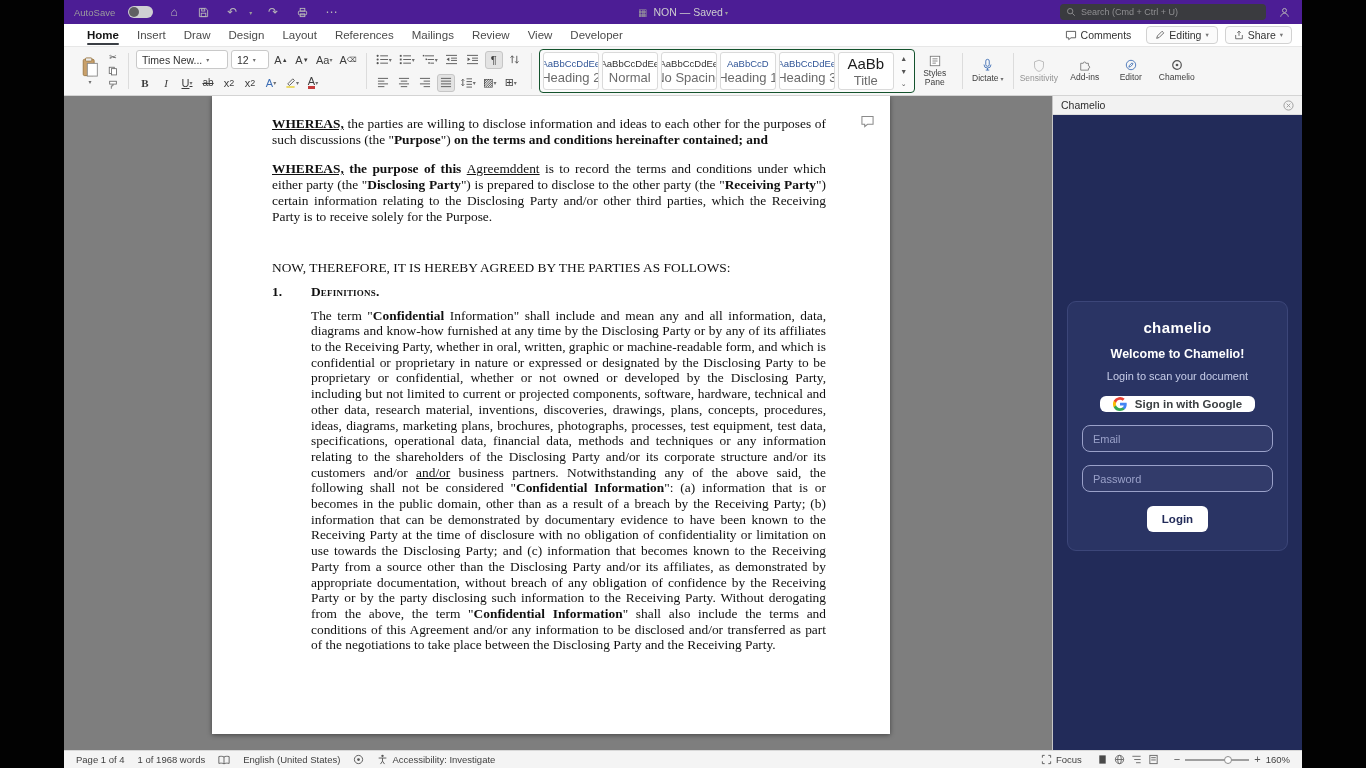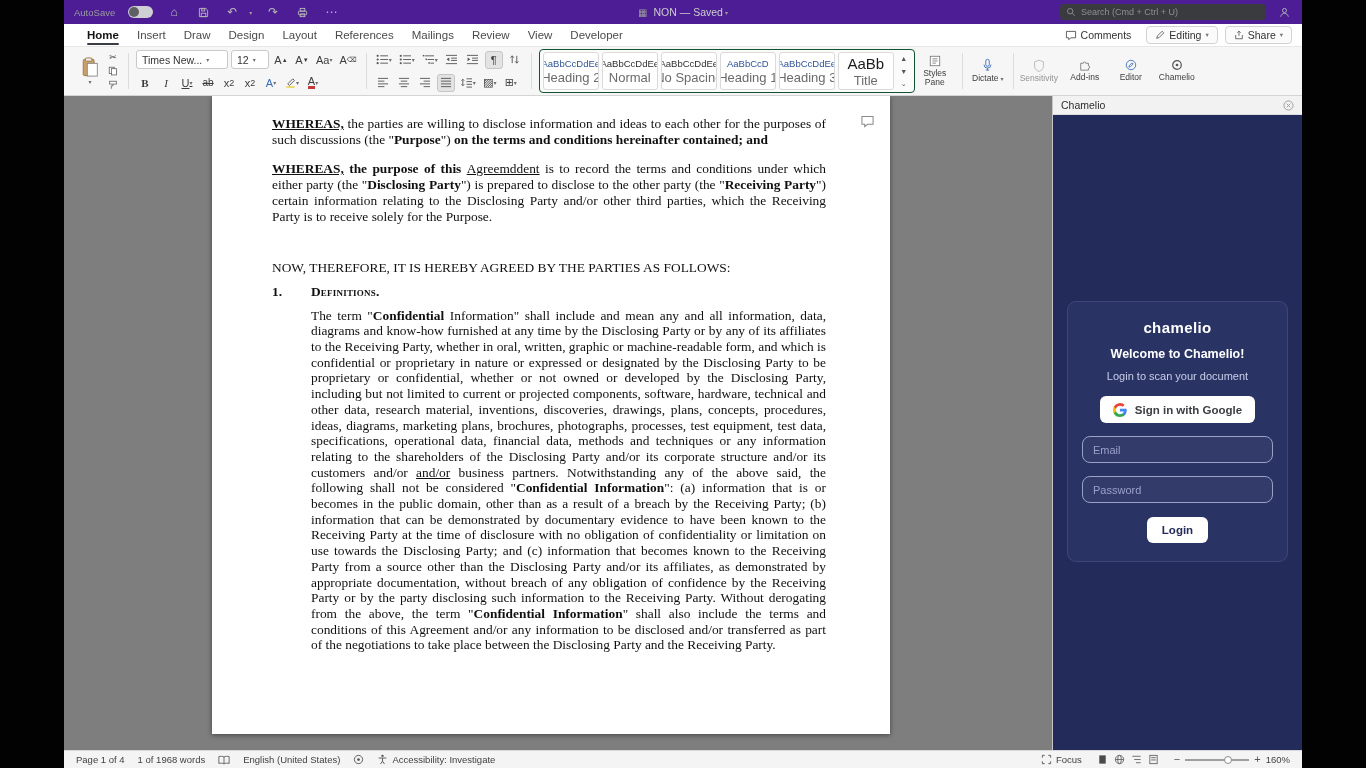--- a/index.html
+++ b/index.html
@@ -87,21 +87,21 @@
 
   
   .side-panel { flex:0 0 250px; display:flex; flex-direction:column; border-left:1px solid #c6c6c6; background:#fff; }
   .panel-header { flex:0 0 19px; background:#f2f2f2; border-bottom:1px solid #ddd; display:flex; align-items:center; padding:0 8px; font-size:10.5px; color:#2e2e2e; }
   .panel-close { margin-left:auto; cursor:pointer; display:flex; }
   .panel-body { flex:1; background:#222b59; position:relative; }
   .login-card { position:absolute; left:14px; right:14px; top:186px; background:#2a3464; border:1px solid #3c4679; border-radius:9px; padding:17px 14px 18px; display:flex; flex-direction:column; align-items:center; }
   .logo { color:#fff; font-size:15px; font-weight:700; letter-spacing:.4px; }
   .welcome { color:#fff; font-size:12.5px; font-weight:700; margin-top:11px; }
   .subtitle { color:#c7cde8; font-size:11px; margin-top:9px; }
-  .gbtn { margin-top:14px; height:27px; background:#fff; border:0; border-radius:6px; display:flex; align-items:center; gap:8px; padding:0 13px; font-size:11.5px; font-weight:700; color:#3c4043; cursor:pointer; font-family:inherit; }
+  .gbtn { margin-top:14px; height:16px; background:#fff; border:0; border-radius:6px; display:flex; align-items:center; gap:8px; padding:0 13px; font-size:11.5px; font-weight:700; color:#3c4043; cursor:pointer; font-family:inherit; }
   .pfield { width:100%; height:27px; margin-top:13px; background:rgba(255,255,255,0.04); border:1px solid #9aa1c9; border-radius:8px; color:#e8eaf5; font-size:11px; padding:0 10px; outline:none; font-family:inherit; }
   .pfield::placeholder { color:#9aa1c9; }
   .loginbtn { margin-top:14px; background:#fff; color:#222b59; border:0; border-radius:6px; height:26px; padding:0 15px; font-size:11.5px; font-weight:700; cursor:pointer; font-family:inherit; }
 
   
   .statusbar { flex:0 0 18px; background:#f4f4f4; border-top:1px solid #d8d8d8; display:flex; align-items:center; gap:13px; padding:0 12px; font-size:9.5px; color:#3f3f3f; }
   .sb-item { display:flex; align-items:center; gap:4px; white-space:nowrap; cursor:pointer; }
   .sb-item svg { display:block; }
   .sb-right { margin-left:auto; display:flex; align-items:center; gap:15px; }
   .viewics { display:flex; align-items:center; gap:6px; }

